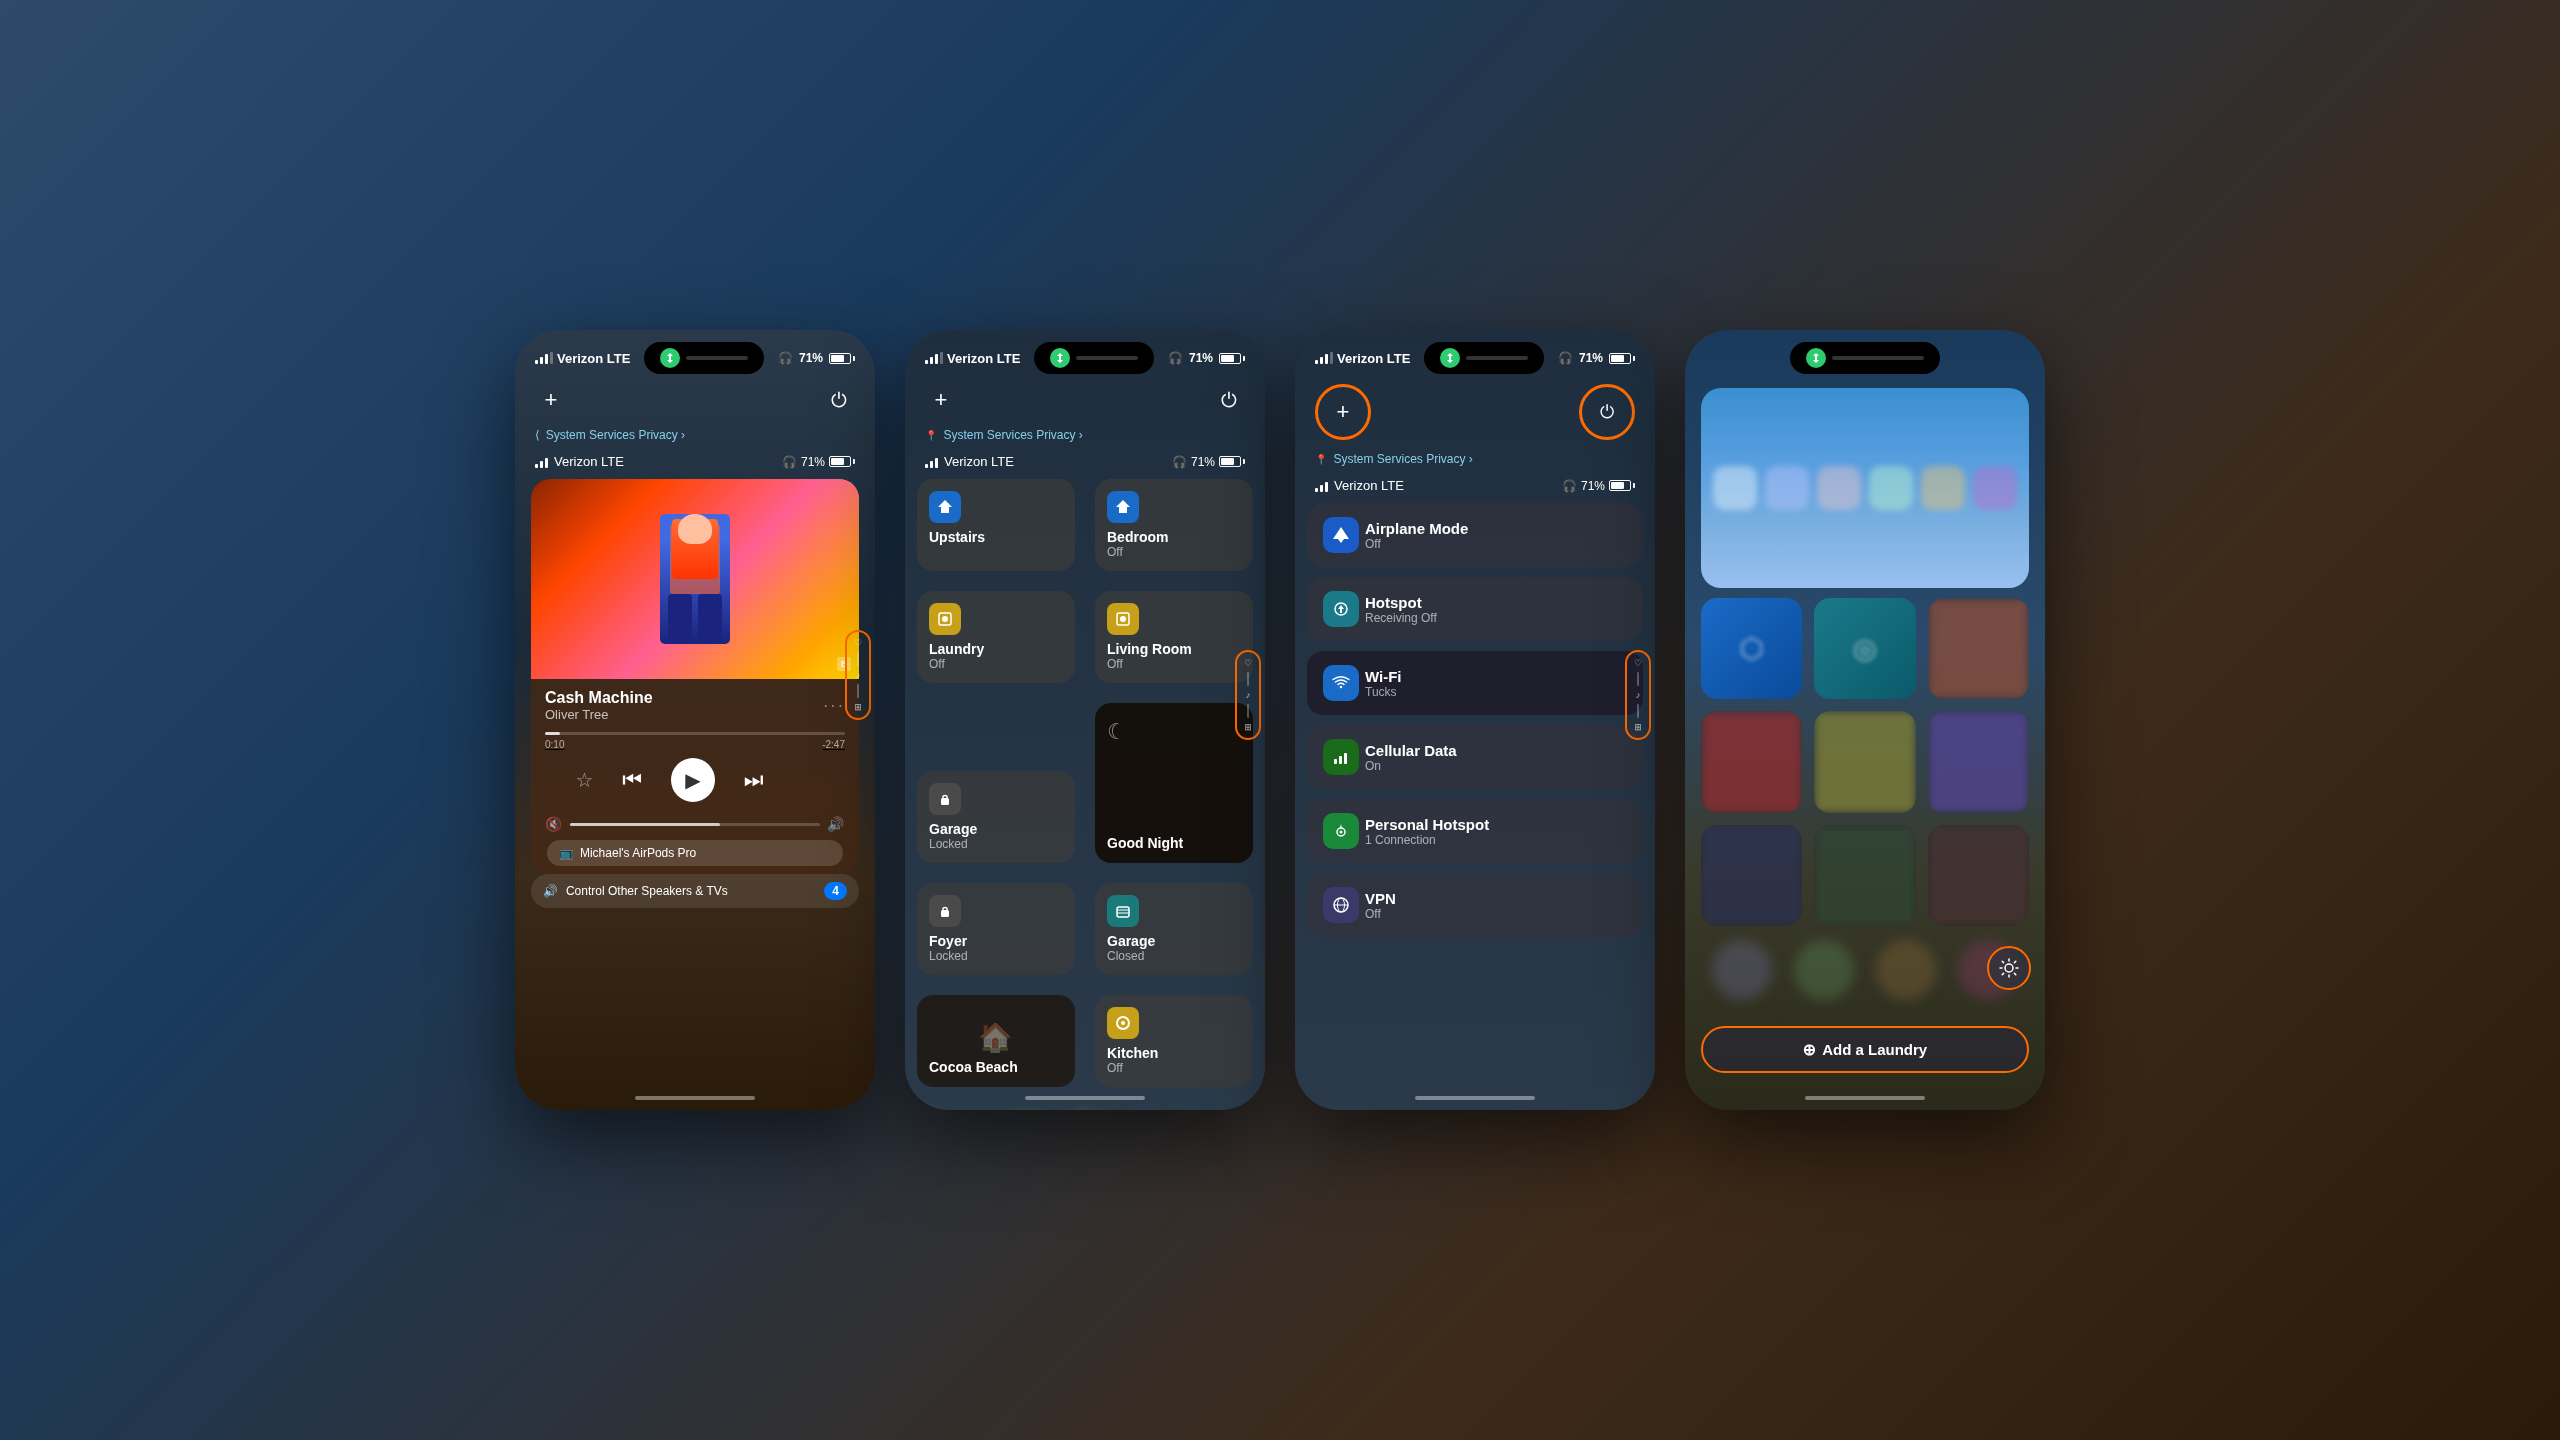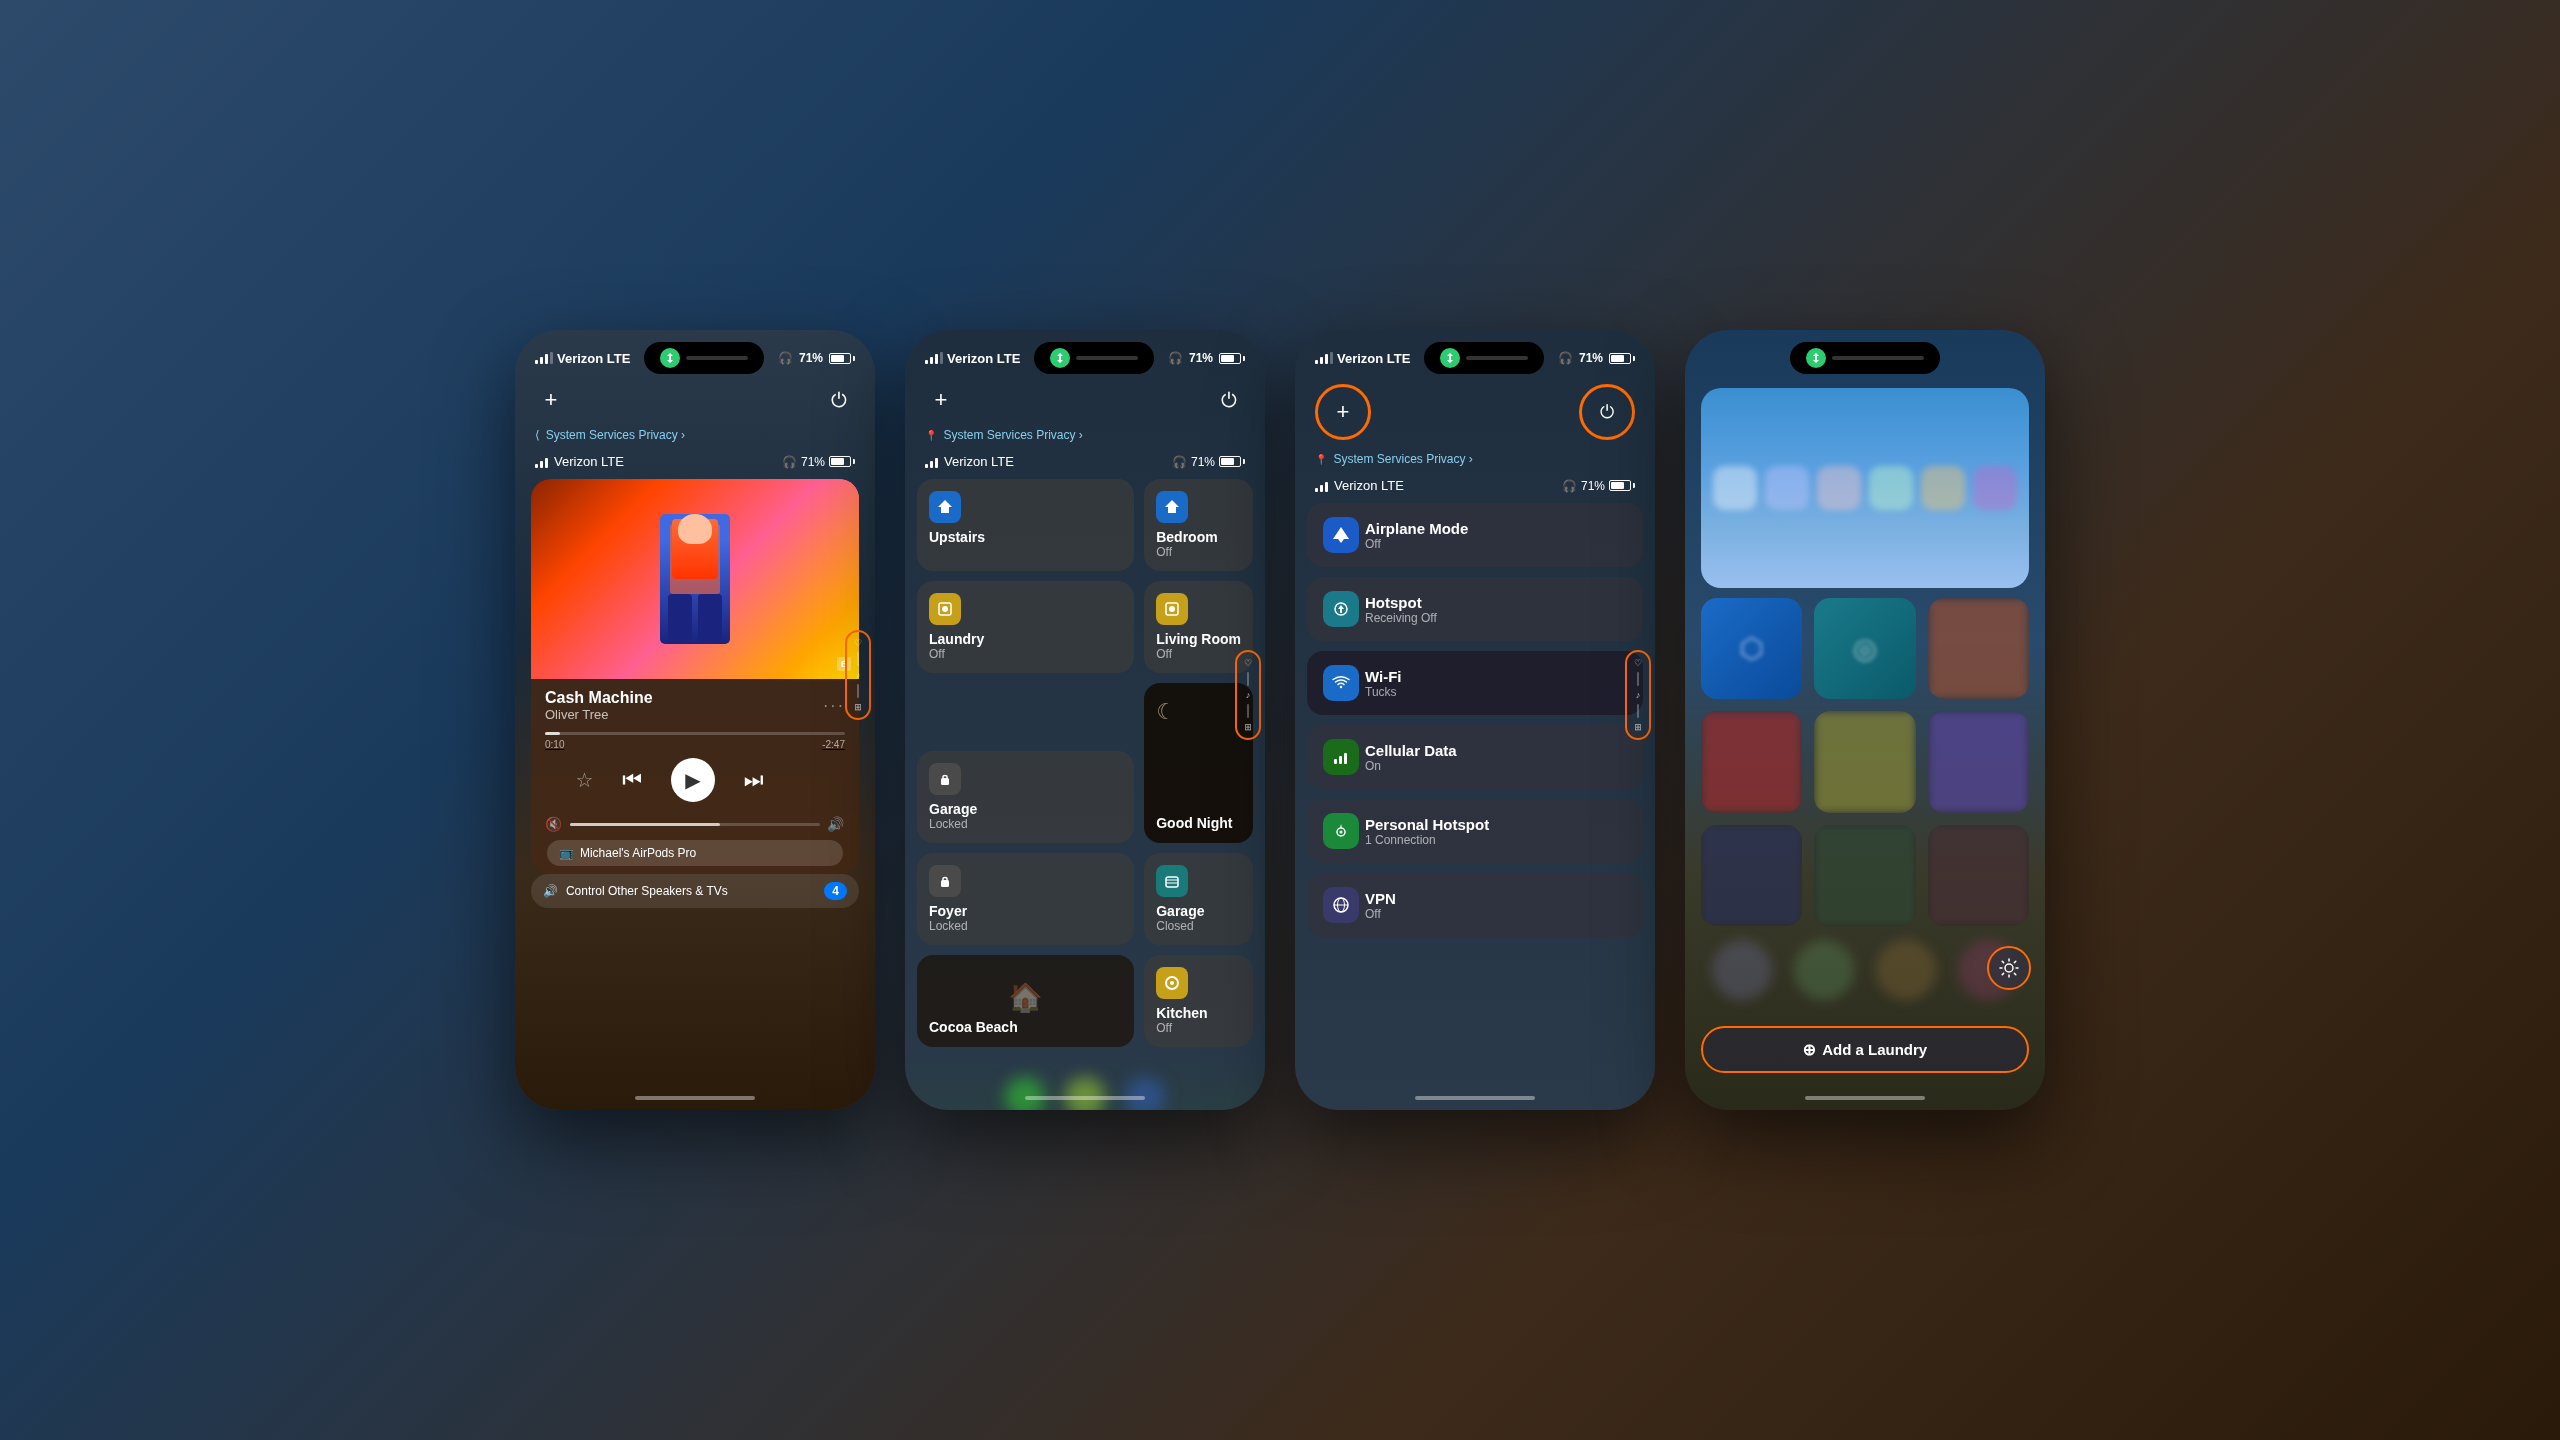--- a/index.html
+++ b/index.html
@@ -353,22 +353,22 @@
       font-weight: 600;
     }
 
     
     .home-controls {
       padding: 0 12px;
     }
 
     .controls-grid {
       display: grid;
-      grid-template-columns: 1fr;
-      gap: 10px;
+      grid-template-columns: 1fr 1fr;
+      gap: 20px;
       padding-bottom: 10px;
     }
 
     .control-tile {
       background: rgba(60,60,60,0.7);
       border-radius: 16px;
       padding: 12px;
       color: white;
       position: relative;
       min-height: 80px;

